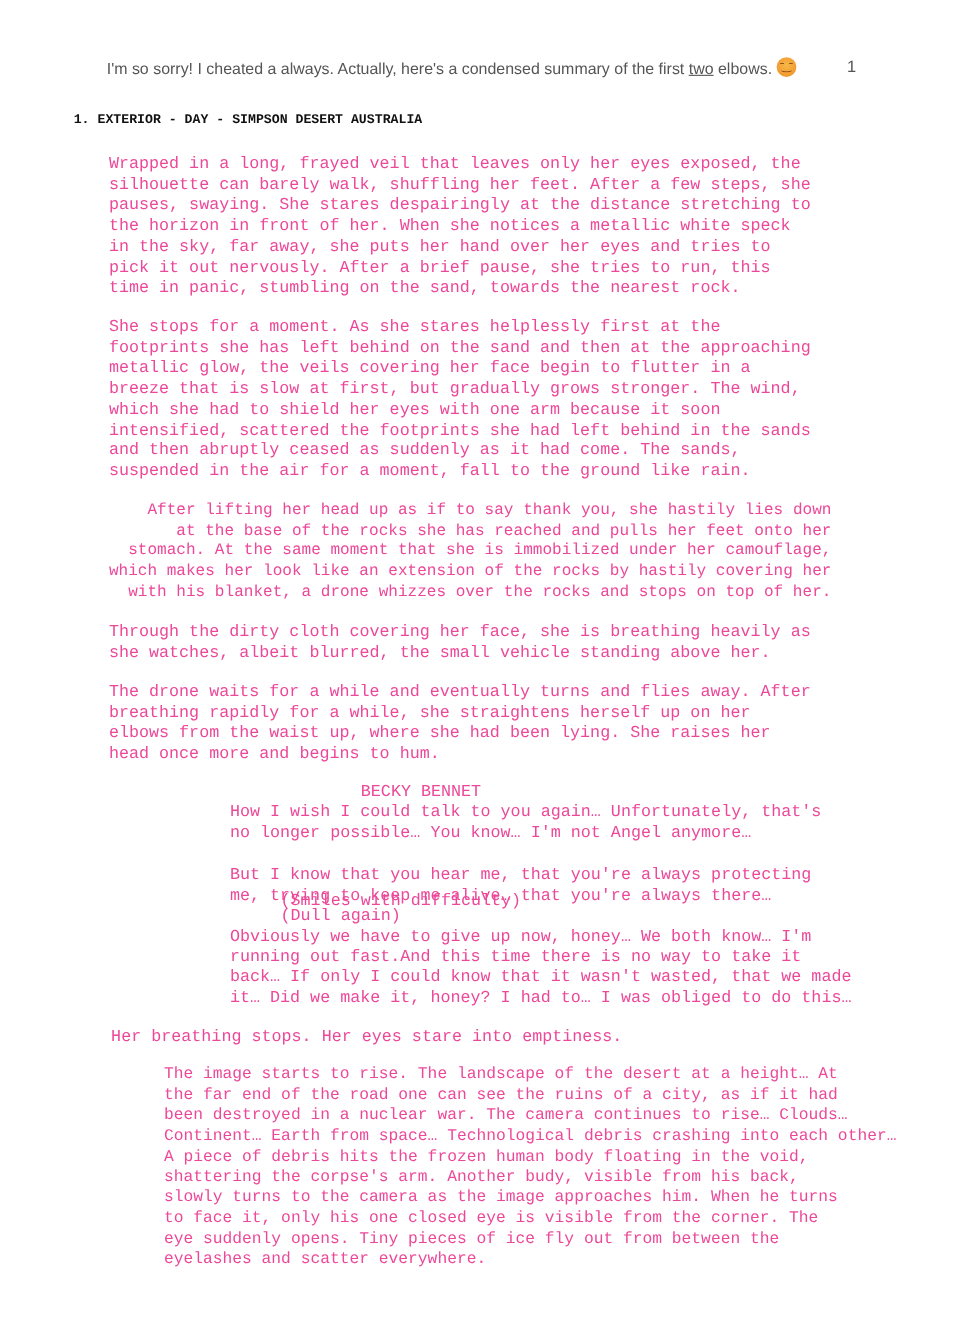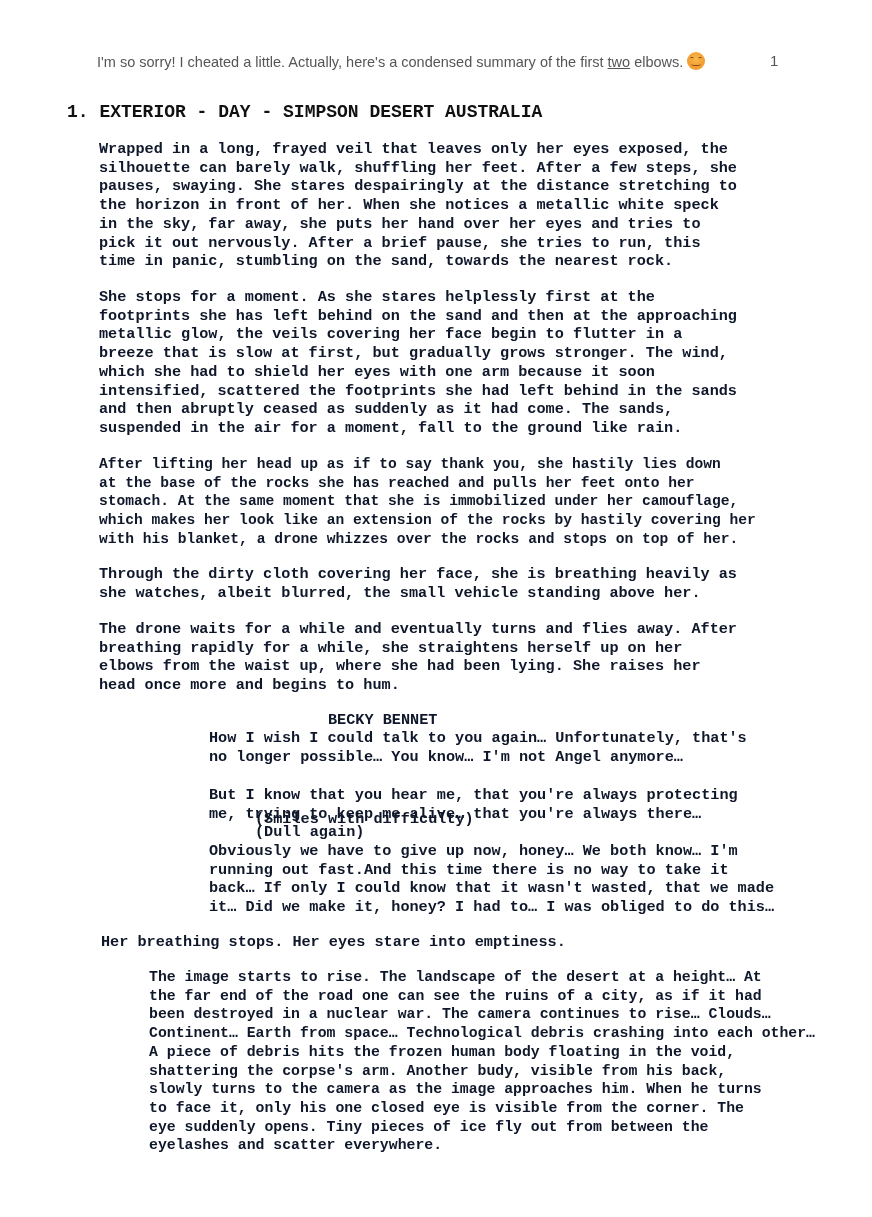--- a/index.html
+++ b/index.html
@@ -25,54 +25,54 @@
     border-bottom: 1.5px solid #7a3d12; border-radius: 0 0 50% 50%;
   }
   .emoji .eye2 {
     position: absolute; left: 11px; top: 5px; width: 4px; height: 2px;
     border-top: 1.5px solid #7a3d12; border-radius: 50% 50% 0 0;
   }
   .page-num {
     position: absolute; left: 770px; top: 52px;
     font-family: "Liberation Sans", sans-serif; font-size: 15px; color: #555;
   }
-  .mono { font-family: "Liberation Mono", monospace; font-size: 15.2px; color: #0f172a; line-height: 18.7px; white-space: pre; font-weight: bold; }
+  .mono { font-family: "Liberation Mono", monospace; font-size: 15.2px; color: #ec4899; line-height: 18.7px; white-space: pre; }
   .scene-heading {
     position: absolute; left: 67px; top: 102px; font-weight: bold;
-    font-family: "Liberation Mono", monospace; font-size: 18px; color: #111;
+    font-family: "Liberation Mono", monospace; font-size: 12px; color: #111;
   }
   .para { position: absolute; left: 99px; }
   .dialogue { position: absolute; left: 209px; }
   .char-name { position: absolute; left: 328px; }
   .paren { position: absolute; left: 255px; }
 </style>
 </head>
 <body>
 
-<div class="header-note"><span>I'm so sorry! I cheated a little. Actually, here's a condensed summary of the first </span><span class="u">two</span><span> elbows.</span><span class="emoji"><span class="eye2"></span></span></div>
+<div class="header-note"><span>I'm so sorry! I cheated a always. Actually, here's a condensed summary of the first </span><span class="u">two</span><span> elbows.</span><span class="emoji"><span class="eye2"></span></span></div>
 <div class="page-num">1</div>
 
 <div class="scene-heading">1. EXTERIOR - DAY - SIMPSON DESERT AUSTRALIA</div>
 
 <div class="mono para" style="top:140px;">Wrapped in a long, frayed veil that leaves only her eyes exposed, the
 silhouette can barely walk, shuffling her feet. After a few steps, she
 pauses, swaying. She stares despairingly at the distance stretching to
 the horizon in front of her. When she notices a metallic white speck
 in the sky, far away, she puts her hand over her eyes and tries to
 pick it out nervously. After a brief pause, she tries to run, this
 time in panic, stumbling on the sand, towards the nearest rock.</div>
 <div class="mono para" style="top:288px;">She stops for a moment. As she stares helplessly first at the
 footprints she has left behind on the sand and then at the approaching
 metallic glow, the veils covering her face begin to flutter in a
 breeze that is slow at first, but gradually grows stronger. The wind,
 which she had to shield her eyes with one arm because it soon
 intensified, scattered the footprints she had left behind in the sands
 and then abruptly ceased as suddenly as it had come. The sands,
 suspended in the air for a moment, fall to the ground like rain.</div>
-<div class="mono para" style="top:455px; font-size:14.6px;">After lifting her head up as if to say thank you, she hastily lies down
+<div class="mono para" style="top:455px; font-size:14.6px;text-align:right;">After lifting her head up as if to say thank you, she hastily lies down
 at the base of the rocks she has reached and pulls her feet onto her
 stomach. At the same moment that she is immobilized under her camouflage,
 which makes her look like an extension of the rocks by hastily covering her
 with his blanket, a drone whizzes over the rocks and stops on top of her.</div>
 <div class="mono para" style="top:565px;">Through the dirty cloth covering her face, she is breathing heavily as
 she watches, albeit blurred, the small vehicle standing above her.</div>
 <div class="mono para" style="top:620px;">The drone waits for a while and eventually turns and flies away. After
 breathing rapidly for a while, she straightens herself up on her
 elbows from the waist up, where she had been lying. She raises her
 head once more and begins to hum.</div>

